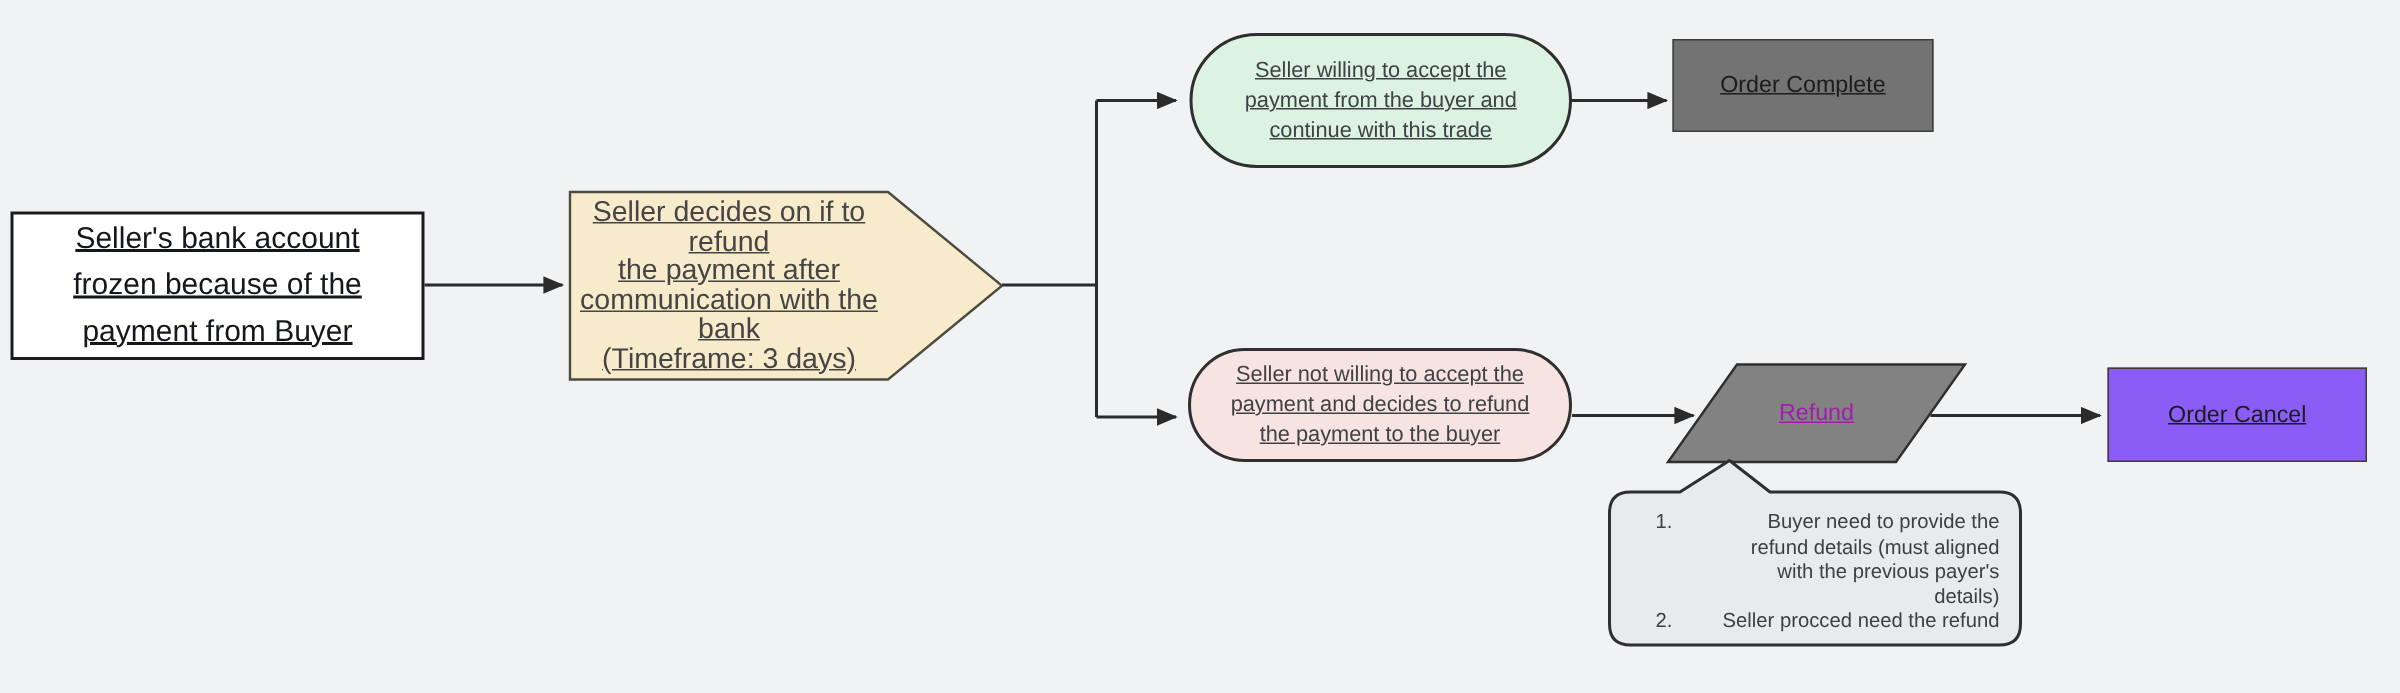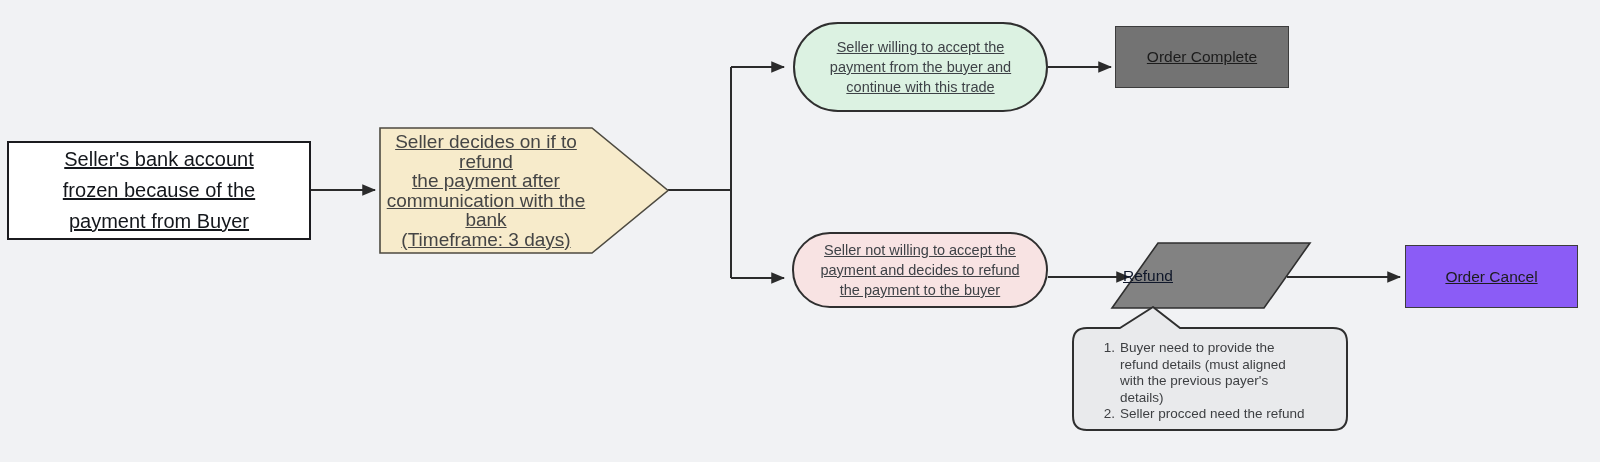--- a/index.html
+++ b/index.html
@@ -6,50 +6,50 @@
   .canvas{
     position:relative;width:1600px;height:462px;background:#f1f2f4;
     font-family:"Liberation Sans",sans-serif;overflow:hidden;
   }
   .canvas svg{position:absolute;left:0;top:0;}
   .node{
     position:absolute;display:flex;align-items:center;justify-content:center;
     text-align:center;white-space:pre-line;box-sizing:border-box;text-decoration:underline;
   }
   .start-box{
-    left:7px;top:141px;width:304px;height:99px;background:#ffffff;
+    left:7px;top:141px;width:276px;height:99px;background:#ffffff;
     border:2px solid #1b1b1f;font-size:20px;line-height:31px;color:#14171c;
   }
   .pill{
     border:2px solid #2f2f2f;border-radius:46px;
     font-size:14.5px;line-height:20px;color:#3e4247;
   }
   .pill-accept{left:793px;top:22px;width:255px;height:90px;background:#dcf2e2;}
   .pill-reject{left:792px;top:232px;width:256px;height:76px;background:#f8e3e3;}
   .order-box{
     border:1.5px solid #3c3c3c;font-size:15.5px;color:#1c1c1c;
   }
   .order-complete{left:1115px;top:26px;width:174px;height:62px;background:#737373;}
   .order-cancel{left:1405px;top:245px;width:173px;height:63px;background:#8b5cf6;}
   .pentagon-label{
     left:376px;top:128px;width:220px;height:125px;
     font-size:19px;line-height:19.5px;color:#454545;
   }
   .refund-label{
-    left:1048px;top:243px;width:200px;height:65px;
-    font-size:15.5px;color:#0f172a;
+    left:1111px;top:243px;width:200px;height:65px;
+    font-size:15.5px;color:#a21caf;
   }
   .note-body{
     position:absolute;left:1073px;top:328px;width:274px;height:102px;
     box-sizing:border-box;padding:12px 14px 8px 18px;
     font-size:13.5px;line-height:16.5px;color:#3d3f42;
     display:grid;grid-template-columns:24px 1fr;column-gap:5px;align-content:start;
   }
   .note-num{text-align:right;}
-  .note-text{white-space:pre-line;text-align:left;}
+  .note-text{white-space:pre-line;text-align:right;}
 </style>
 </head>
 <body>
 
 <div class="canvas">
 
   <svg width="1600" height="462" viewBox="0 0 1600 462">
     <defs>
       <marker id="arrow" viewBox="0 0 12 10" refX="11" refY="5" markerWidth="7" markerHeight="5.8" orient="auto-start-reverse">
         <path d="M0,0 L12,5 L0,10 z" fill="#2b2b2b"></path>

